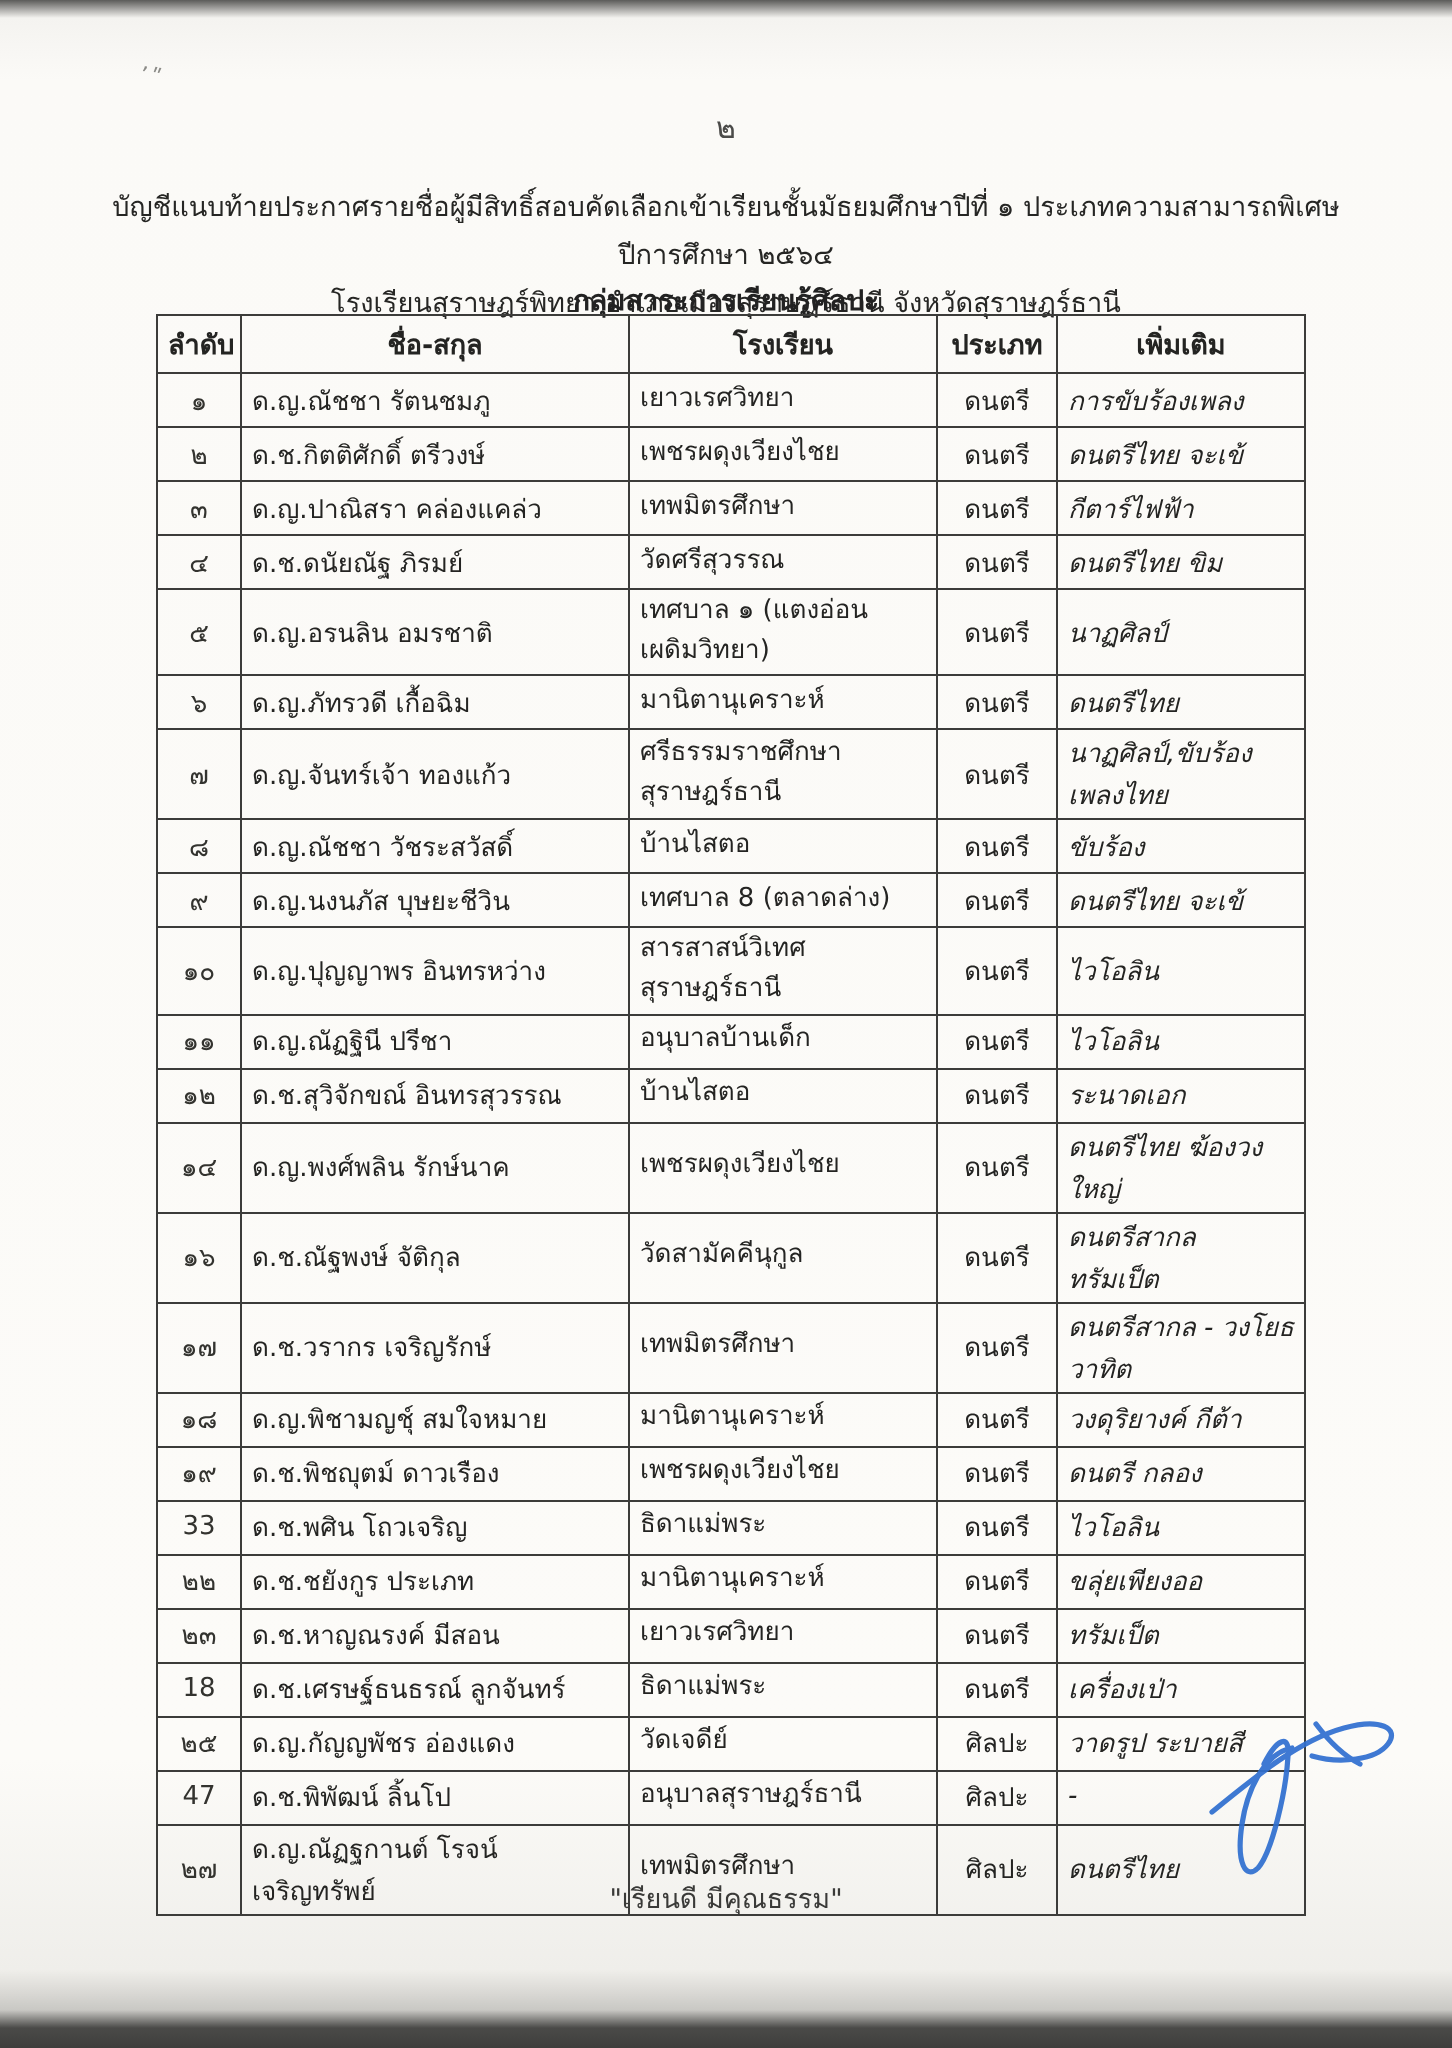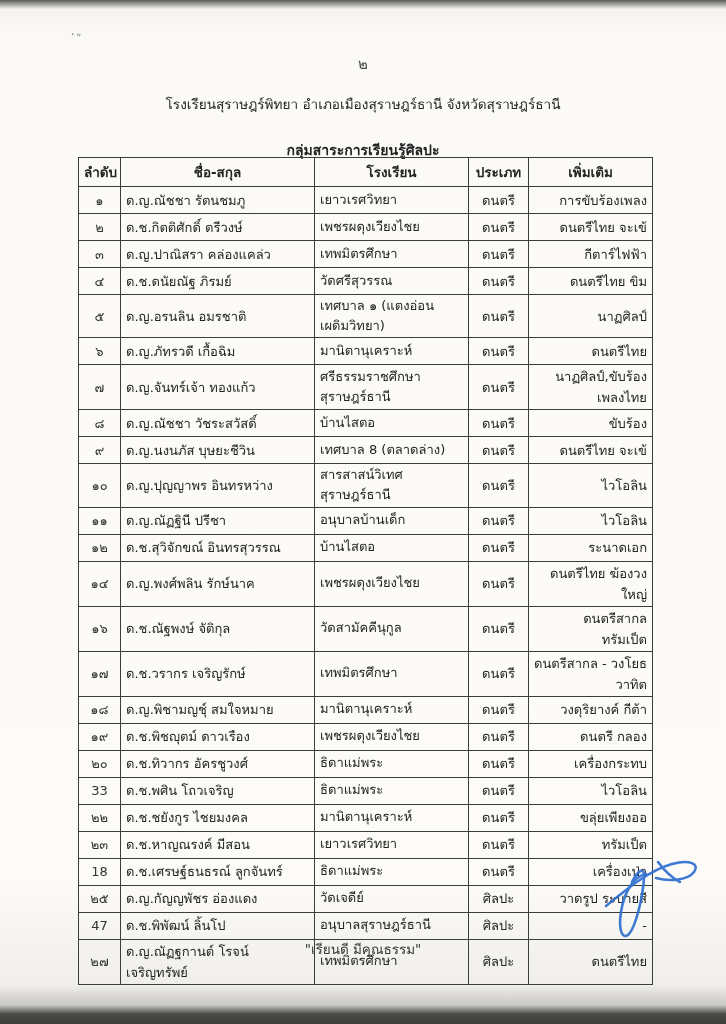--- a/index.html
+++ b/index.html
@@ -47,40 +47,41 @@
   table.roster td{height:24px;}
   col.w-no{width:42px;}
   col.w-name{width:194px;}
   col.w-school{width:154px;}
   col.w-type{width:60px;}
   col.w-extra{width:124px;}
   td.c-no{text-align:center;color:#33332f;}
   td.c-name{text-align:left;}
   td.c-school{text-align:left;white-space:pre-line;line-height:1.55;margin-left:28px;}
   td.c-type{text-align:center;}
-  td.c-extra{text-align:right;}
+  td.c-extra{text-align:left;font-style:italic;}
   .footer-quote{
     position:absolute;top:938px;left:0;width:100%;text-align:center;
     font-size:13.5px;color:#3a3a38;
   }
   .signature{
     position:absolute;left:598px;top:848px;width:124px;height:96px;
     pointer-events:none;
   }
 </style>
 </head>
 <body>
 
 <div class="scan-page">
 
   <span class="pen-mark">’ʺ</span>
 
   <div class="page-number">๒</div>
 
   <div class="title-block">
+    <div>บัญชีแนบท้ายประกาศรายชื่อผู้มีสิทธิ์สอบคัดเลือกเข้าเรียนชั้นมัธยมศึกษาปีที่ ๑ ประเภทความสามารถพิเศษ ปีการศึกษา ๒๕๖๔</div>
     <div>โรงเรียนสุราษฎร์พิทยา อำเภอเมืองสุราษฎร์ธานี  จังหวัดสุราษฎร์ธานี</div>
   </div>
 
   <div class="group-title" style="top:139px;">กลุ่มสาระการเรียนรู้ศิลปะ</div>
 
   <table class="roster">
     <colgroup>
       <col class="w-no">
         <col class="w-name">
         <col class="w-school">
@@ -210,36 +211,29 @@
       <td class="c-extra">วงดุริยางค์ กีต้า</td>
     </tr>
         <tr>
       <td class="c-no">๑๙</td>
       <td class="c-name">ด.ช.พิชญุตม์ ดาวเรือง</td>
       <td class="c-school">เพชรผดุงเวียงไชย</td>
       <td class="c-type">ดนตรี</td>
       <td class="c-extra">ดนตรี กลอง</td>
     </tr>
         <tr>
-      <td class="c-no">๒๐</td>
-      <td class="c-name">ด.ช.ทิวากร อัครชูวงศ์</td>
-      <td class="c-school">ธิดาแม่พระ</td>
-      <td class="c-type">ดนตรี</td>
-      <td class="c-extra">เครื่องกระทบ</td>
-    </tr>
-        <tr>
       <td class="c-no">33</td>
       <td class="c-name">ด.ช.พศิน โถวเจริญ</td>
       <td class="c-school">ธิดาแม่พระ</td>
       <td class="c-type">ดนตรี</td>
       <td class="c-extra">ไวโอลิน</td>
     </tr>
         <tr>
       <td class="c-no">๒๒</td>
-      <td class="c-name">ด.ช.ชยังกูร ไชยมงคล</td>
+      <td class="c-name">ด.ช.ชยังกูร ประเภท</td>
       <td class="c-school">มานิตานุเคราะห์</td>
       <td class="c-type">ดนตรี</td>
       <td class="c-extra">ขลุ่ยเพียงออ</td>
     </tr>
         <tr>
       <td class="c-no">๒๓</td>
       <td class="c-name">ด.ช.หาญณรงค์ มีสอน</td>
       <td class="c-school">เยาวเรศวิทยา</td>
       <td class="c-type">ดนตรี</td>
       <td class="c-extra">ทรัมเป็ต</td>

